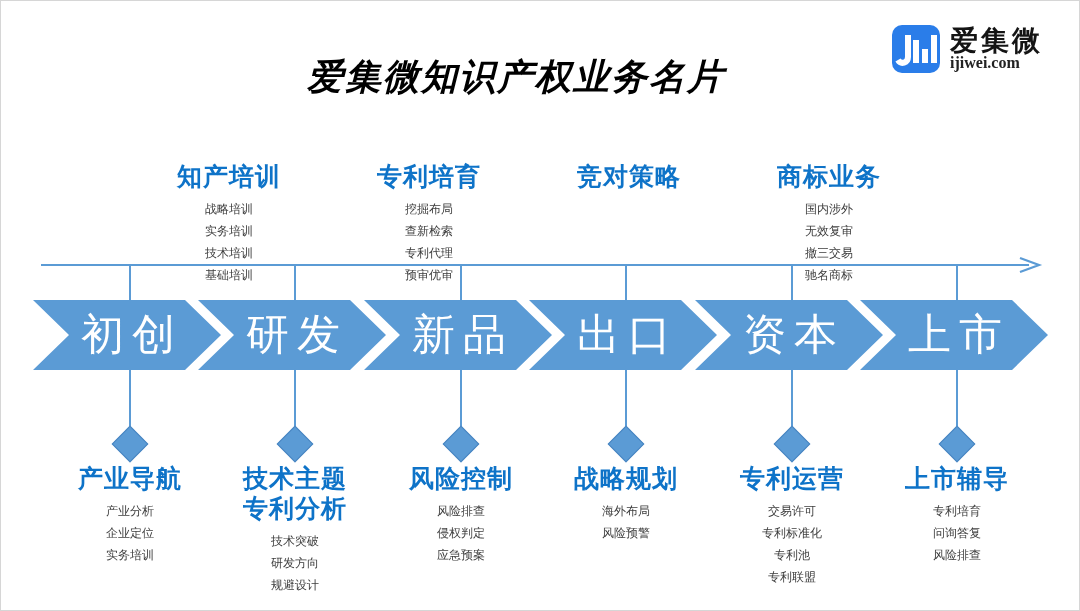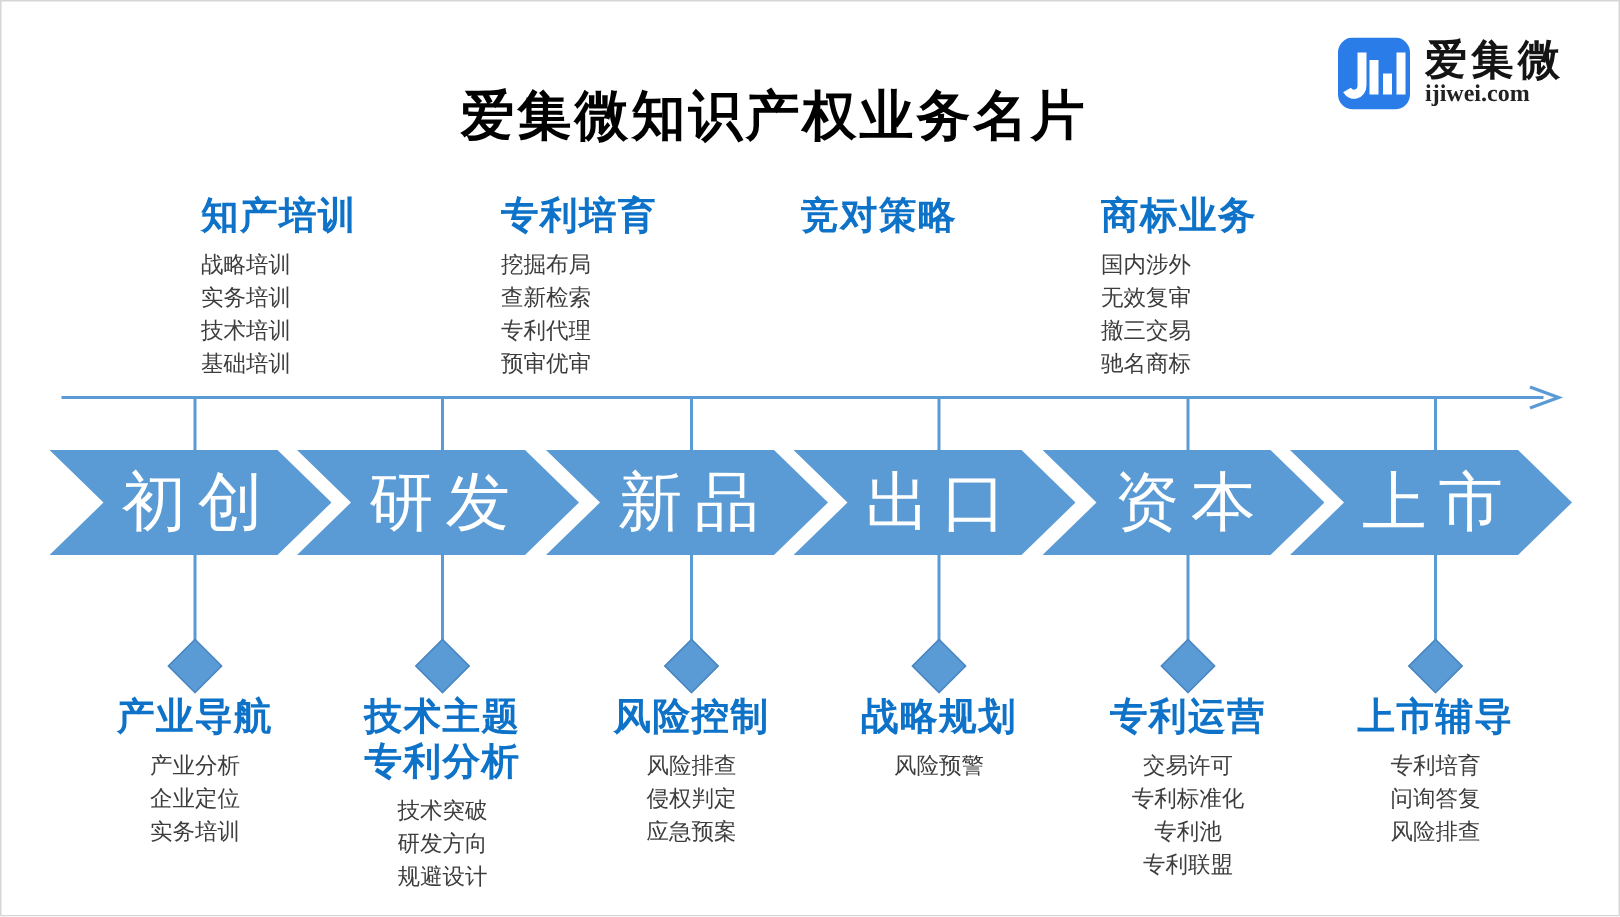--- a/index.html
+++ b/index.html
@@ -13,36 +13,37 @@
     border:1px solid #d6d6d6;
     overflow:hidden;
   }
 
   
   .main-title {
     position:absolute; top:52px; left:0; width:1030px;
     text-align:center;
     font-size:36px; font-weight:bold; color:#000;
     letter-spacing:2px;
+    font-style:italic;
   }
 
   
   .logo { position:absolute; top:24px; right:36px; display:flex; align-items:center; gap:10px; }
   .logo-badge { width:48px; height:48px; flex:0 0 48px; }
   .logo-words { display:flex; flex-direction:column; line-height:1.05; }
   .logo-name { font-family:"Liberation Serif", serif; font-weight:bold; font-size:28px; color:#141414; letter-spacing:3px; }
   .logo-domain { font-family:"Liberation Serif", serif; font-weight:bold; font-size:16px; color:#222; }
 
   
-  .top-group { position:absolute; top:128px; width:190px; }
+  .top-group { position:absolute; top:160px; width:190px; text-align:center; }
   .group-title {
     font-size:25px; font-weight:bold; color:#0e73c8;
     letter-spacing:1px; margin-bottom:7px; white-space:pre-line; line-height:30px;
   }
-  .group-items { font-size:15px; color:#3d3d3d; line-height:22px; }
+  .group-items { font-size:12px; color:#3d3d3d; line-height:22px; }
   .group-items div { white-space:nowrap; }
 
   
   .timeline-line {
     position:absolute; left:40px; top:263px; width:988px; height:2px;
     background:#5b9bd5;
   }
   .timeline-arrowhead { position:absolute; left:1016px; top:255px; }
 
   .tick { position:absolute; width:2px; background:#5b9bd5; }
@@ -187,20 +188,21 @@
     <div class="group-title">风险控制</div>
     <div class="group-items">
       <div>风险排查</div>
       <div>侵权判定</div>
       <div>应急预案</div>
     </div>
   </div>
   <div class="bottom-group" style="left:533px">
     <div class="group-title">战略规划</div>
     <div class="group-items">
+      <div>海外布局</div>
       <div>风险预警</div>
     </div>
   </div>
   <div class="bottom-group" style="left:699px">
     <div class="group-title">专利运营</div>
     <div class="group-items">
       <div>交易许可</div>
       <div>专利标准化</div>
       <div>专利池</div>
       <div>专利联盟</div>

